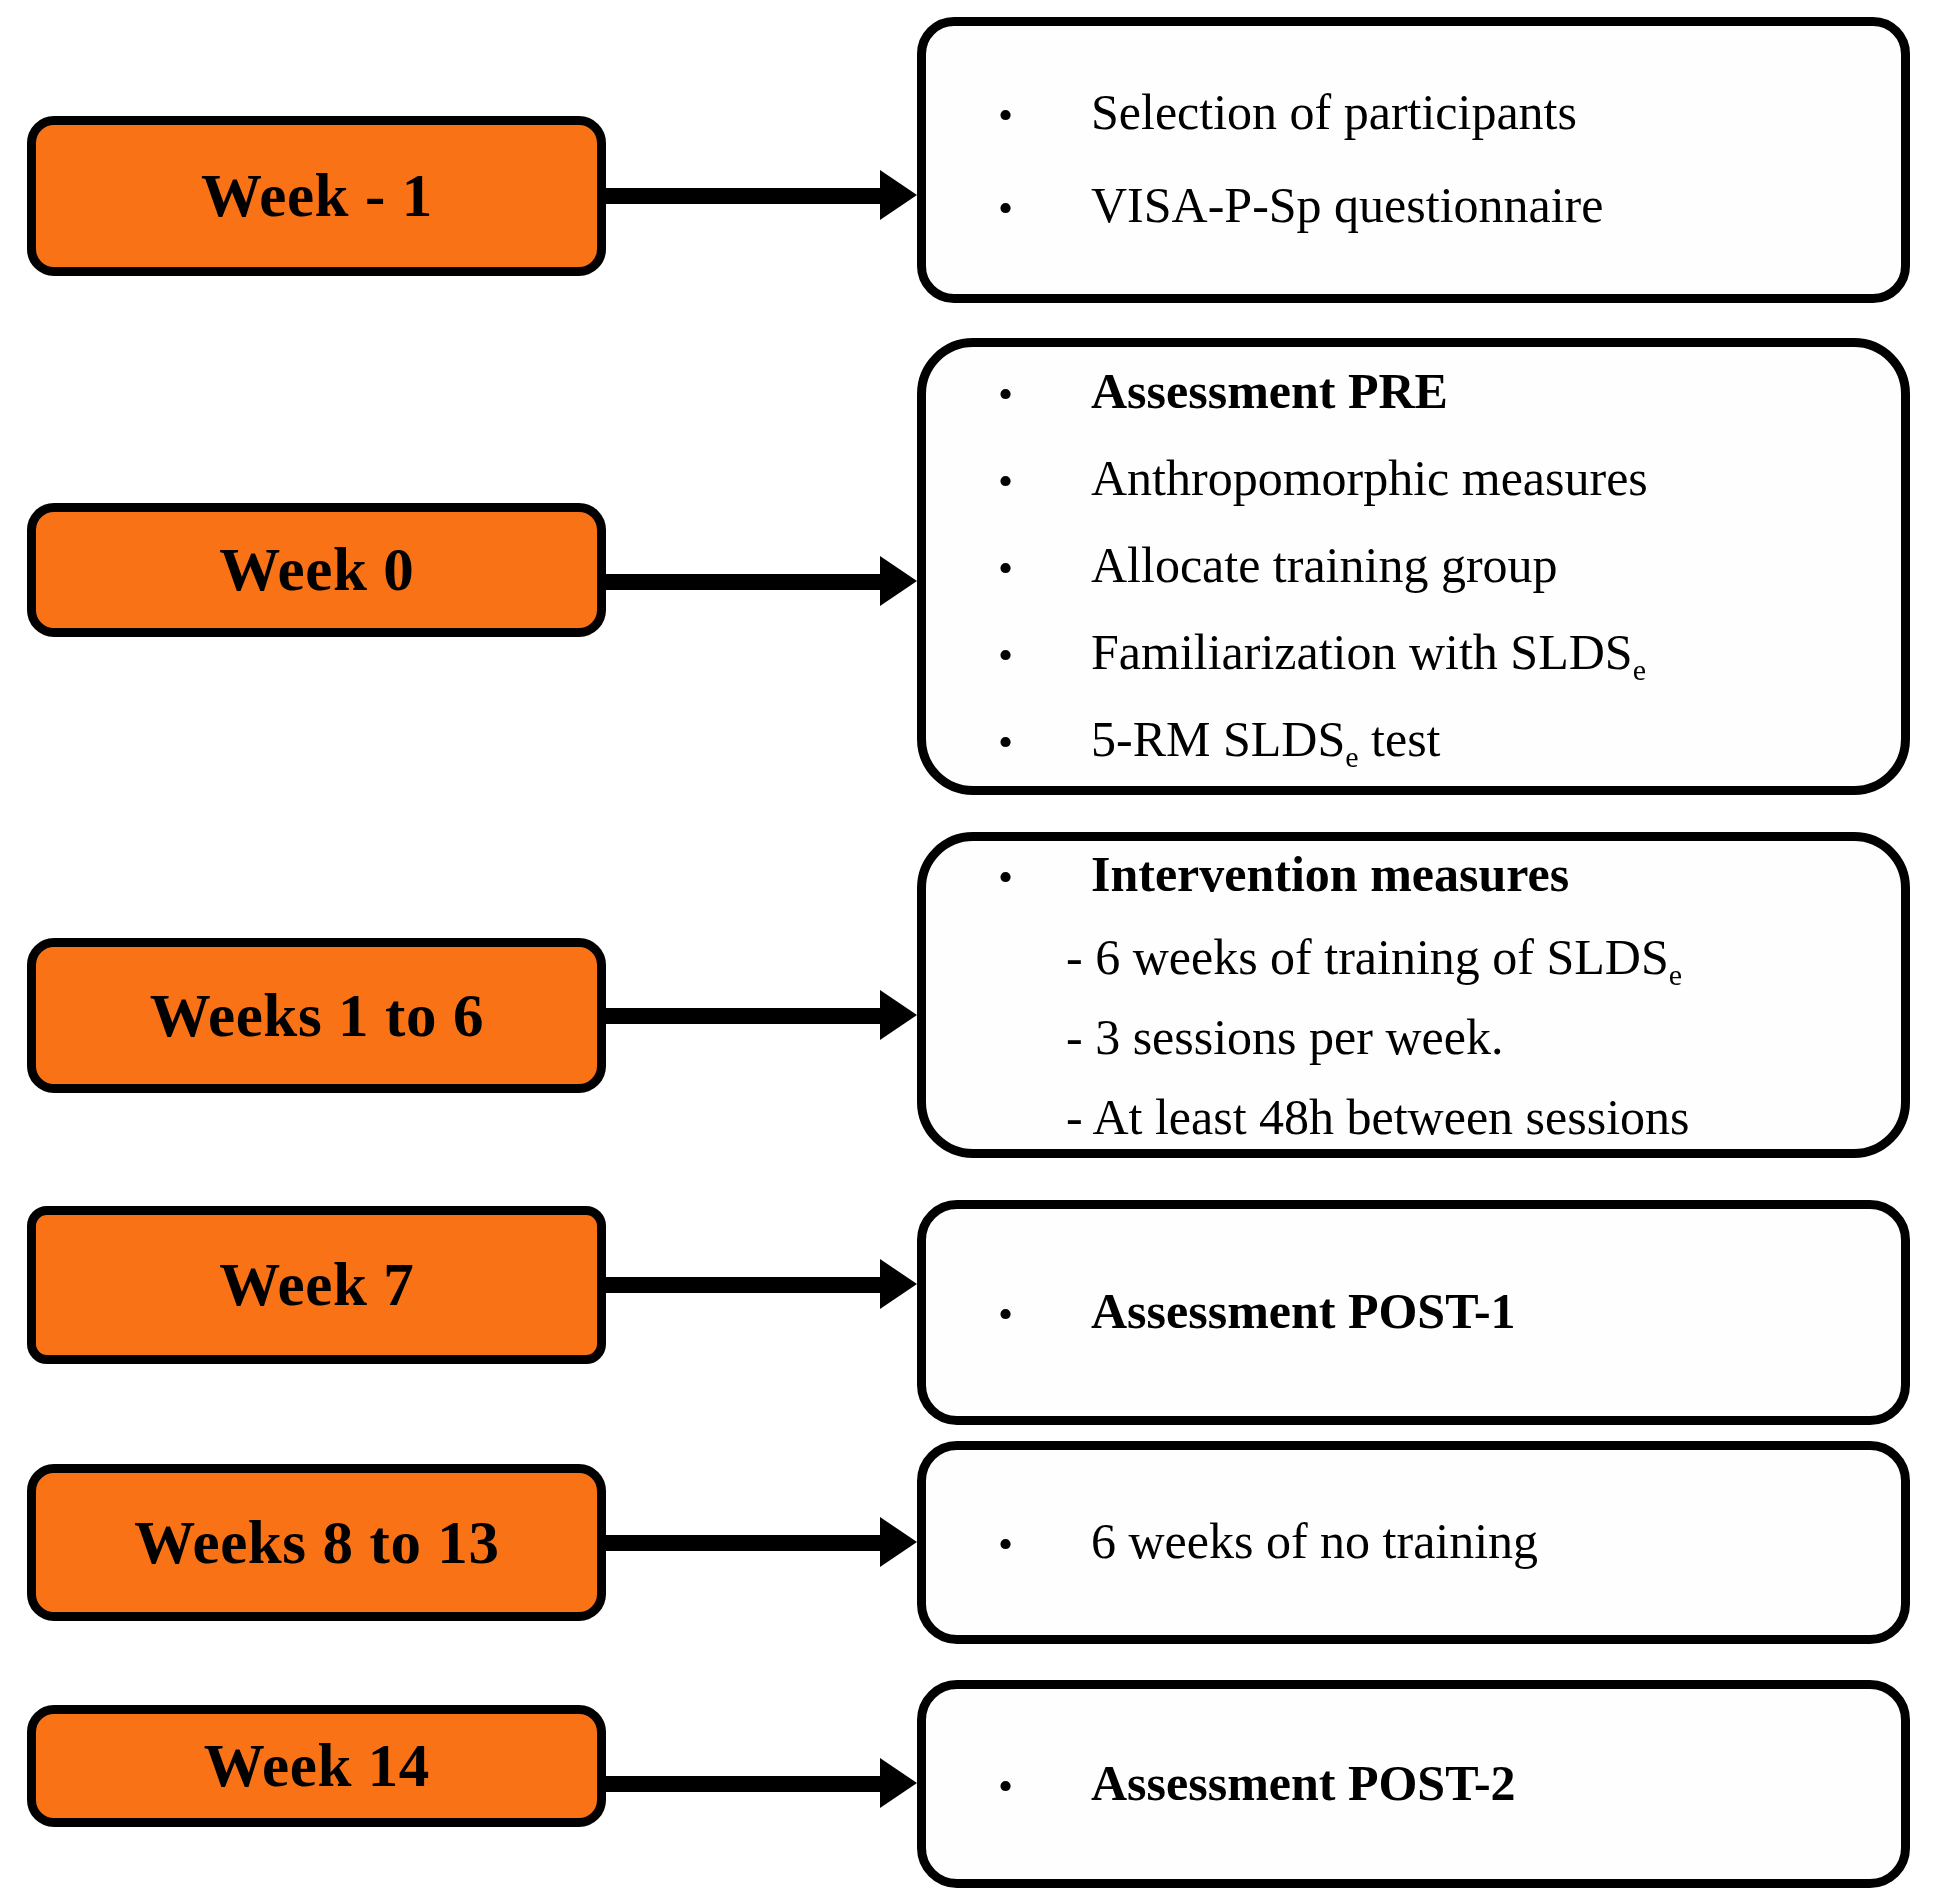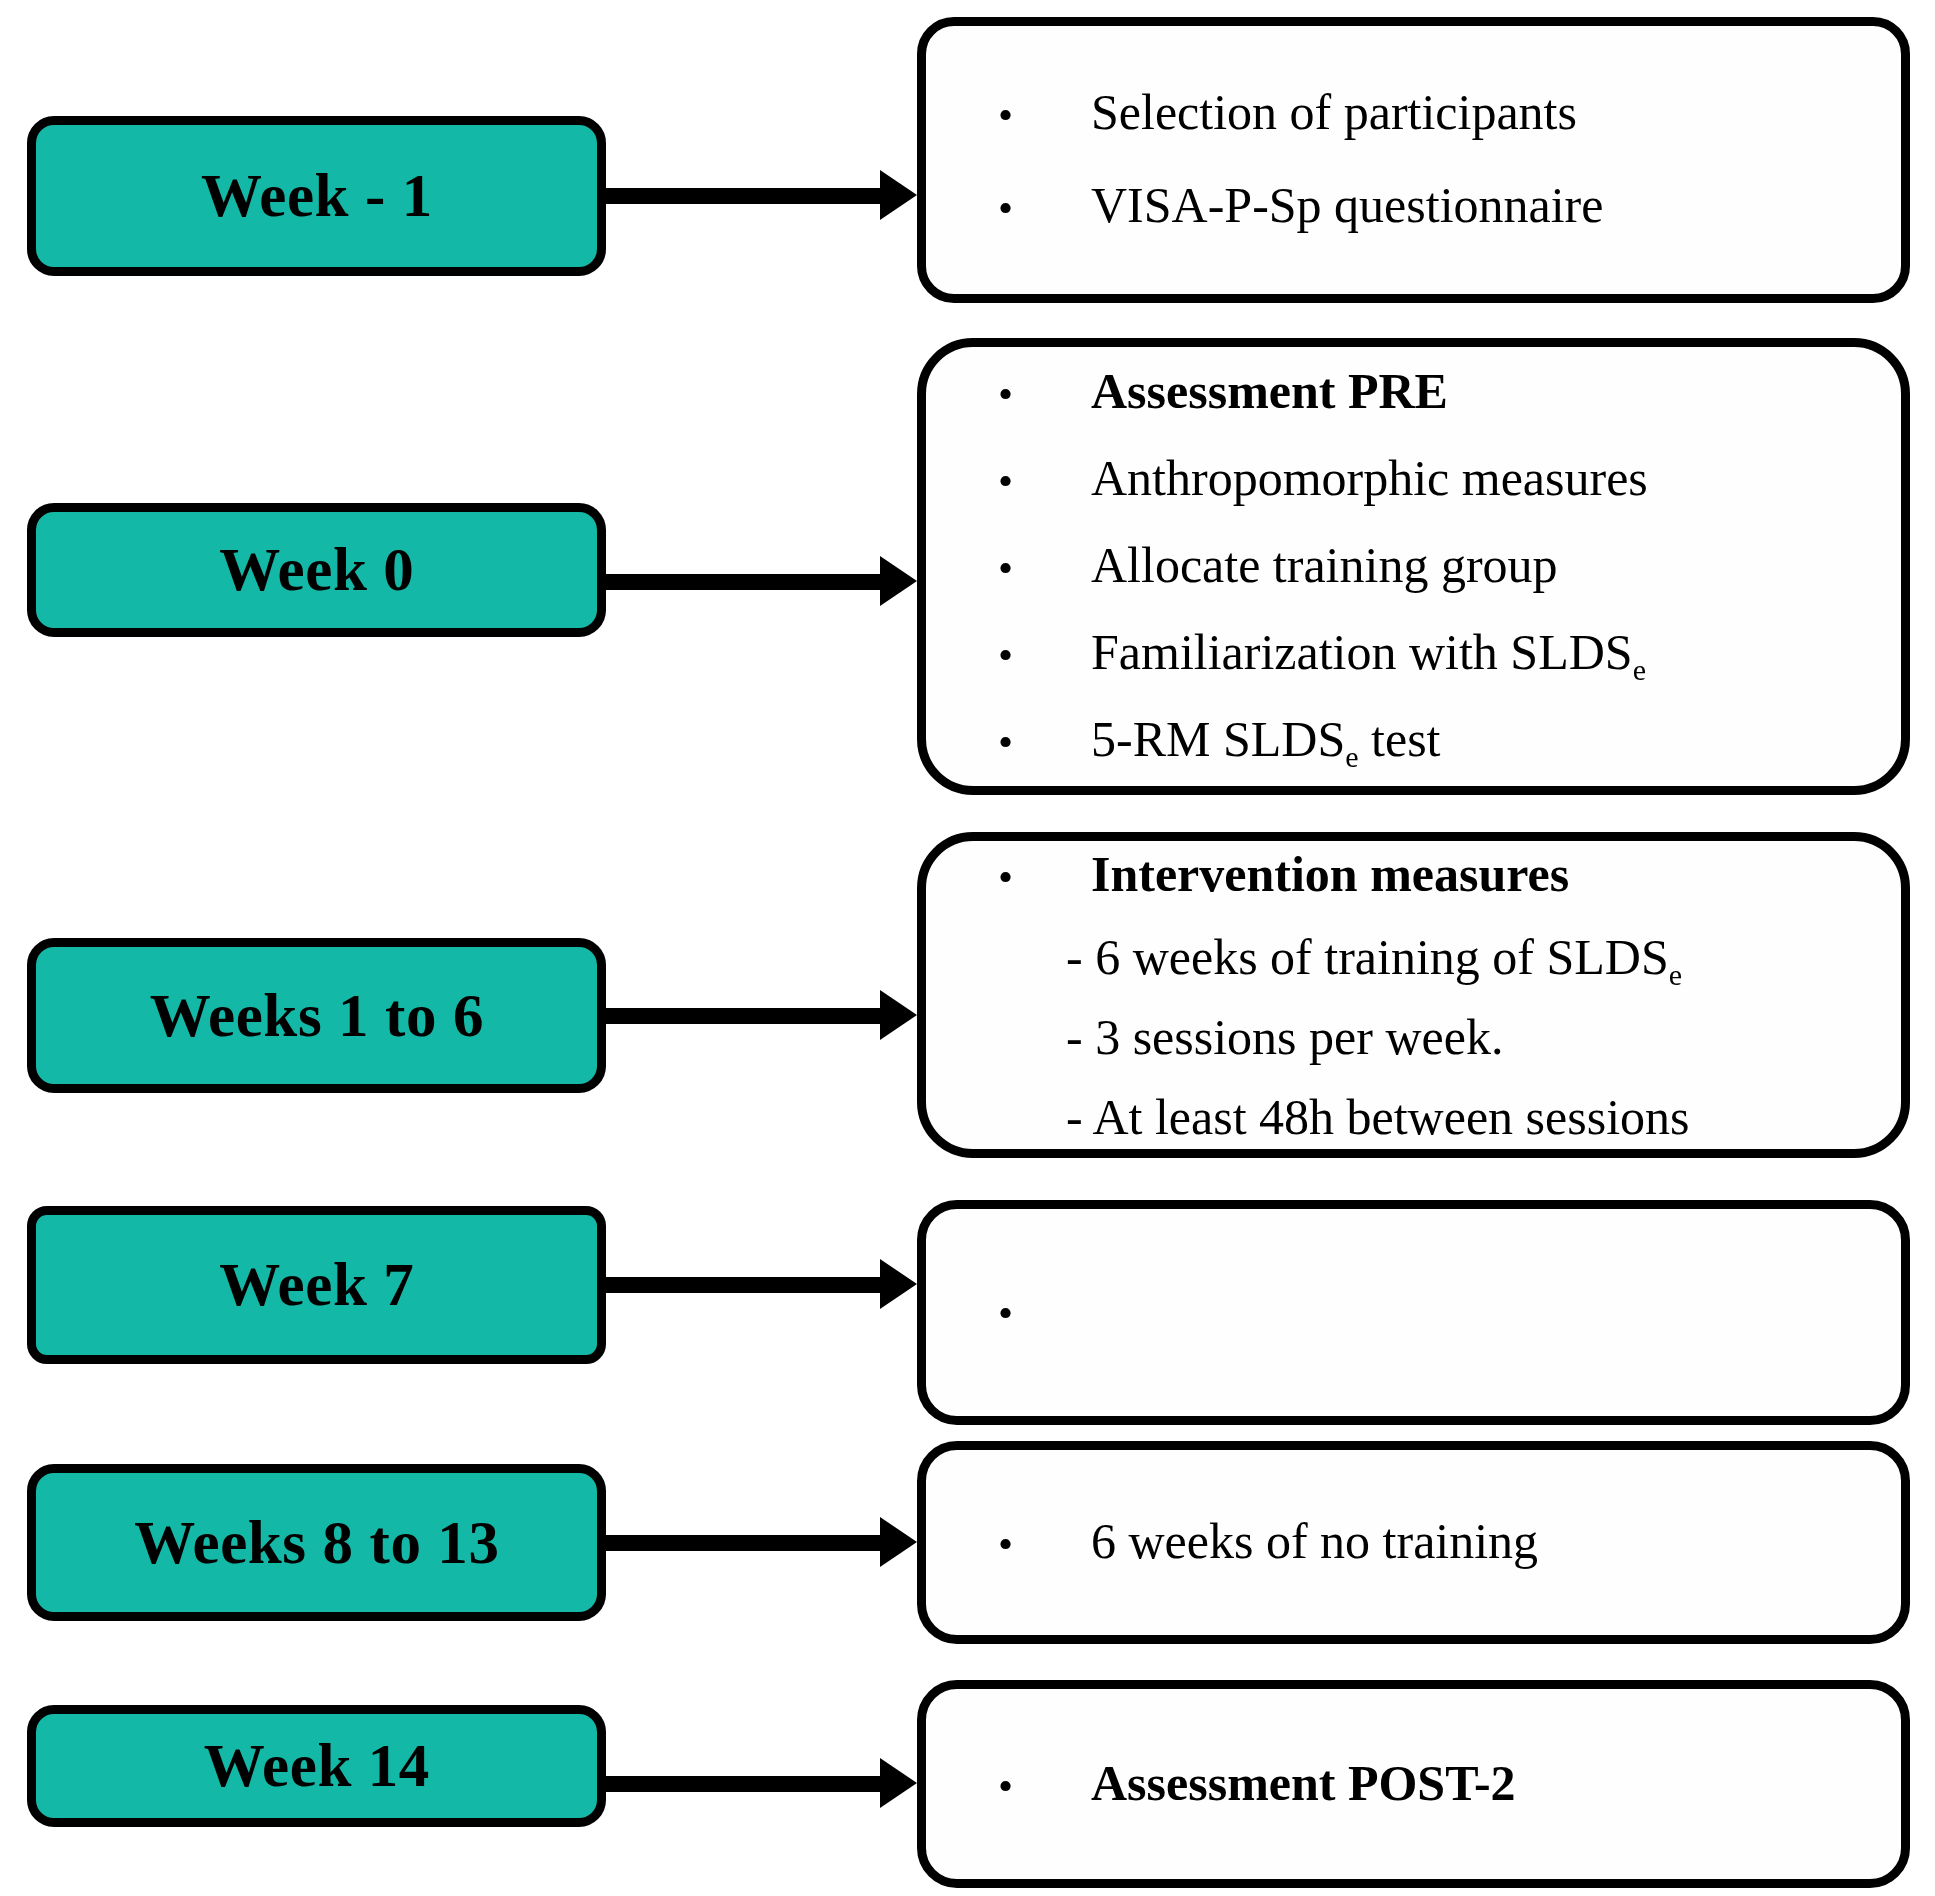--- a/index.html
+++ b/index.html
@@ -12,21 +12,21 @@
     color: #000000;
     overflow: hidden;
   }
 
   
   .lbox {
     position: absolute;
     left: 27.4px;
     width: 579px;
     box-sizing: border-box;
-    background: #14b8a6;
+    background: #f97316;
     border: 9.7px solid #000000;
     border-radius: 27px;
     display: flex;
     align-items: center;
     justify-content: center;
   }
   .lbox span {
     font-size: 61px;
     font-weight: bold;
     letter-spacing: 0.6px;
@@ -193,20 +193,21 @@
     <span>Week 7</span>
   </div>
   <div class="arrow r4-a">
     <div class="shaft"></div>
     <div class="head"></div>
   </div>
   <div class="rbox r4-r">
     <ul>
         <li class="item bold">
           <span class="bullet">•</span>
+          <span class="txt"><span>Assessment POST-1</span></span>
         </li>
       </ul>
   </div>
 
   <div class="lbox r5-l">
     <span>Weeks 8 to 13</span>
   </div>
   <div class="arrow r5-a">
     <div class="shaft"></div>
     <div class="head"></div>

